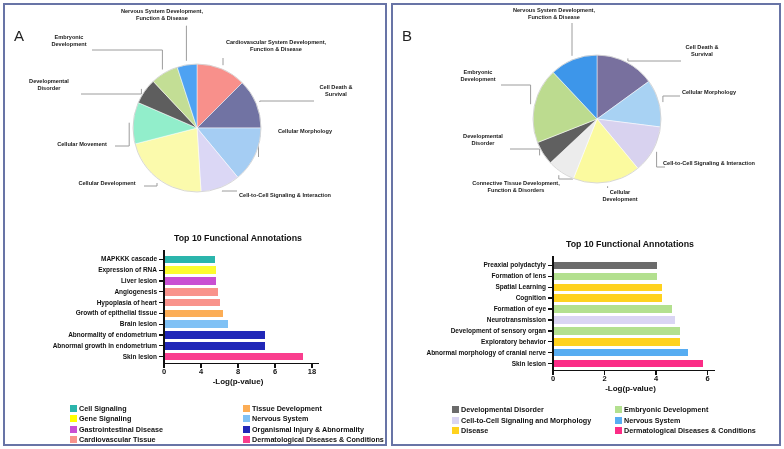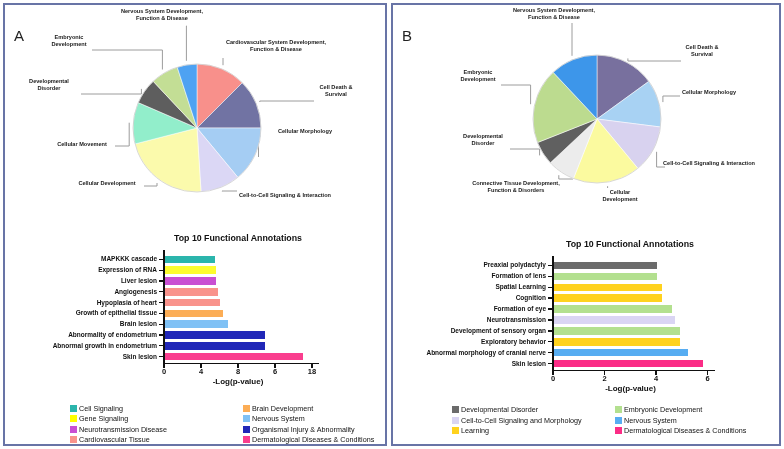--- a/index.html
+++ b/index.html
@@ -14,21 +14,21 @@
              font-weight:bold;color:#1a1a1a;text-align:center;white-space:pre;}
   .bar-title{position:absolute;font-weight:bold;font-size:8.8px;text-align:center;color:#111;}
   .bar-row-label{position:absolute;font-size:6.5px;font-weight:bold;text-align:right;
                  white-space:nowrap;color:#111;line-height:8px;}
   .bar{position:absolute;}
   .axis{position:absolute;background:#111;}
   .tick-label{position:absolute;font-size:7.5px;font-weight:bold;text-align:center;color:#111;}
   .xlabel{position:absolute;font-size:8px;font-weight:bold;text-align:center;color:#111;}
   .legend-item{position:absolute;display:flex;align-items:center;height:9px;}
   .legend-swatch{width:7px;height:7px;margin-right:2px;flex:none;}
-  .legend-label{font-weight:normal;white-space:nowrap;color:#111;font-size:7.2px;}
+  .legend-label{font-weight:bold;white-space:nowrap;color:#111;font-size:7.2px;}
 </style>
 </head>
 <body>
 
 <div class="figure">
 
   <div class="panel" id="panel-A">
     <div class="panel-letter" style="left:9px;top:22px;">A</div>
     <svg class="pie-svg" id="pie-A" width="380" height="228">
         <g>
@@ -116,29 +116,29 @@
       <div class="legend-item" style="left: 65px; top: 399px;">
         <div class="legend-swatch" style="background: rgb(43, 181, 172);"></div>
         <div class="legend-label">Cell Signaling</div>
       </div>
       <div class="legend-item" style="left: 65px; top: 409.4px;">
         <div class="legend-swatch" style="background: rgb(255, 255, 0);"></div>
         <div class="legend-label">Gene Signaling</div>
       </div>
       <div class="legend-item" style="left: 65px; top: 419.8px;">
         <div class="legend-swatch" style="background: rgb(201, 79, 211);"></div>
-        <div class="legend-label">Neurotransmission Disease</div>
+        <div class="legend-label">Gastrointestinal Disease</div>
       </div>
       <div class="legend-item" style="left: 65px; top: 430.2px;">
         <div class="legend-swatch" style="background: rgb(249, 147, 140);"></div>
         <div class="legend-label">Cardiovascular Tissue</div>
       </div>
       <div class="legend-item" style="left: 238px; top: 399px;">
         <div class="legend-swatch" style="background: rgb(252, 173, 85);"></div>
-        <div class="legend-label">Brain Development</div>
+        <div class="legend-label">Tissue Development</div>
       </div>
       <div class="legend-item" style="left: 238px; top: 409.4px;">
         <div class="legend-swatch" style="background: rgb(127, 193, 245);"></div>
         <div class="legend-label">Nervous System</div>
       </div>
       <div class="legend-item" style="left: 238px; top: 419.8px;">
         <div class="legend-swatch" style="background: rgb(33, 39, 184);"></div>
         <div class="legend-label">Organismal Injury &amp; Abnormality</div>
       </div>
       <div class="legend-item" style="left: 238px; top: 430.2px;">
@@ -231,21 +231,21 @@
       <div class="legend-item" style="left: 59px; top: 400px;">
         <div class="legend-swatch" style="background: rgb(107, 107, 107);"></div>
         <div class="legend-label">Developmental Disorder</div>
       </div>
       <div class="legend-item" style="left: 59px; top: 410.5px;">
         <div class="legend-swatch" style="background: rgb(218, 213, 243);"></div>
         <div class="legend-label">Cell-to-Cell Signaling and Morphology</div>
       </div>
       <div class="legend-item" style="left: 59px; top: 421px;">
         <div class="legend-swatch" style="background: rgb(255, 210, 30);"></div>
-        <div class="legend-label">Learning</div>
+        <div class="legend-label">Disease</div>
       </div>
       <div class="legend-item" style="left: 222px; top: 400px;">
         <div class="legend-swatch" style="background: rgb(179, 224, 143);"></div>
         <div class="legend-label">Embryonic Development</div>
       </div>
       <div class="legend-item" style="left: 222px; top: 410.5px;">
         <div class="legend-swatch" style="background: rgb(87, 173, 242);"></div>
         <div class="legend-label">Nervous System</div>
       </div>
       <div class="legend-item" style="left: 222px; top: 421px;">

